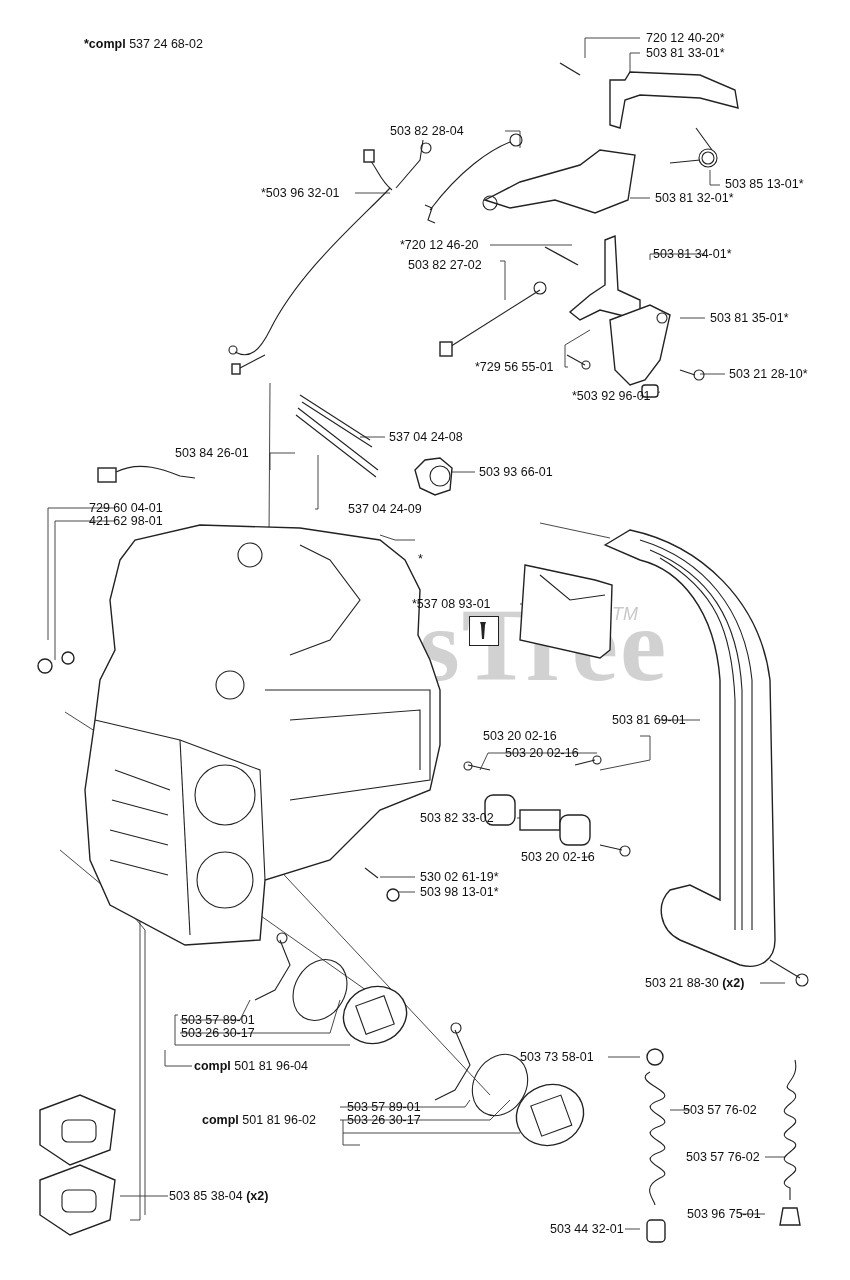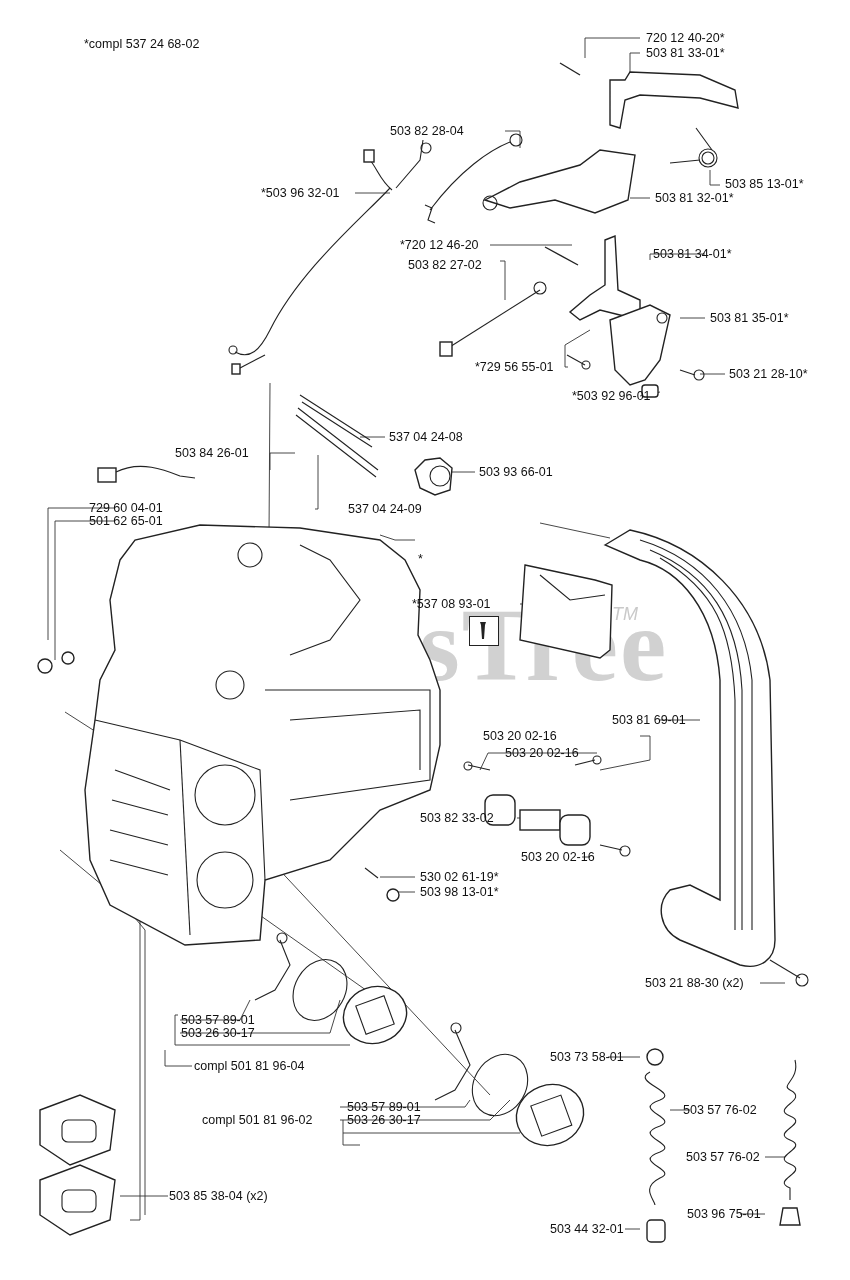--- a/index.html
+++ b/index.html
@@ -1,20 +1,20 @@
 <!DOCTYPE html>
 <html><head>
 <meta charset="utf-8">
 <style>
   html, body { margin:0; padding:0; background:#ffffff; }
   #page { position:relative; width:850px; height:1280px; background:#fff; overflow:hidden;
           font-family:"Liberation Sans", sans-serif; color:#111; }
   svg#art { position:absolute; left:0; top:0; width:850px; height:1280px; }
   .lbl { position:absolute; font-size:12.5px; line-height:14px; white-space:nowrap; color:#111; }
-  .lbl b { font-weight:normal; }
+  .lbl b { font-weight:bold; }
   .wm { position:absolute; left:215px; top:585px; font-family:"Liberation Serif", serif; font-weight:bold;
         font-size:104px; color:#c9c9c9; letter-spacing:2px; opacity:0.85; }
   .tm { position:absolute; left:612px; top:604px; font-size:18px; color:#c9c9c9;font-style:italic; }
   .ln { stroke:#333; stroke-width:0.9; fill:none; }
   .pt { stroke:#222; stroke-width:1.4; fill:#fff; }
   .pt2 { stroke:#222; stroke-width:1.1; fill:none; }
   .tool { position:absolute; left:469px; top:616px; width:28px; height:28px; border:1px solid #222; background:#fff; }
 </style>
 </head>
 <body>
@@ -255,35 +255,35 @@
   <div class="lbl" style="left:653px;top:247px">503 81 34-01*</div>
   <div class="lbl" style="left:710px;top:311px">503 81 35-01*</div>
   <div class="lbl" style="left:475px;top:360px">*729 56 55-01</div>
   <div class="lbl" style="left:729px;top:367px">503 21 28-10*</div>
   <div class="lbl" style="left:572px;top:389px">*503 92 96-01</div>
   <div class="lbl" style="left:389px;top:430px">537 04 24-08</div>
   <div class="lbl" style="left:175px;top:446px">503 84 26-01</div>
   <div class="lbl" style="left:479px;top:465px">503 93 66-01</div>
   <div class="lbl" style="left:348px;top:502px">537 04 24-09</div>
   <div class="lbl" style="left:89px;top:501px">729 60 04-01</div>
-  <div class="lbl" style="left:89px;top:514px">501 62 65-01</div>
+  <div class="lbl" style="left:89px;top:514px">421 62 98-01</div>
   <div class="lbl" style="left:418px;top:552px">*</div>
   <div class="lbl" style="left:412px;top:597px">*537 08 93-01</div>
   <div class="lbl" style="left:612px;top:713px">503 81 69-01</div>
   <div class="lbl" style="left:483px;top:729px">503 20 02-16</div>
   <div class="lbl" style="left:505px;top:746px">503 20 02-16</div>
   <div class="lbl" style="left:420px;top:811px">503 82 33-02</div>
   <div class="lbl" style="left:521px;top:850px">503 20 02-16</div>
   <div class="lbl" style="left:420px;top:870px">530 02 61-19*</div>
   <div class="lbl" style="left:420px;top:885px">503 98 13-01*</div>
   <div class="lbl" style="left:645px;top:976px"><span>503 21 88-30</span> <b>(x2)</b></div>
   <div class="lbl" style="left:181px;top:1013px">503 57 89-01</div>
   <div class="lbl" style="left:181px;top:1026px">503 26 30-17</div>
   <div class="lbl" style="left:194px;top:1059px"><b>compl</b> <span>501 81 96-04</span></div>
-  <div class="lbl" style="left:550px;top:1050px">503 73 58-01</div>
+  <div class="lbl" style="left:520px;top:1050px">503 73 58-01</div>
   <div class="lbl" style="left:683px;top:1103px">503 57 76-02</div>
   <div class="lbl" style="left:686px;top:1150px">503 57 76-02</div>
   <div class="lbl" style="left:202px;top:1113px"><b>compl</b> <span>501 81 96-02</span></div>
   <div class="lbl" style="left:347px;top:1100px">503 57 89-01</div>
   <div class="lbl" style="left:347px;top:1113px">503 26 30-17</div>
   <div class="lbl" style="left:169px;top:1189px"><span>503 85 38-04</span> <b>(x2)</b></div>
   <div class="lbl" style="left:550px;top:1222px">503 44 32-01</div>
   <div class="lbl" style="left:687px;top:1207px">503 96 75-01</div>
 </div>
 

